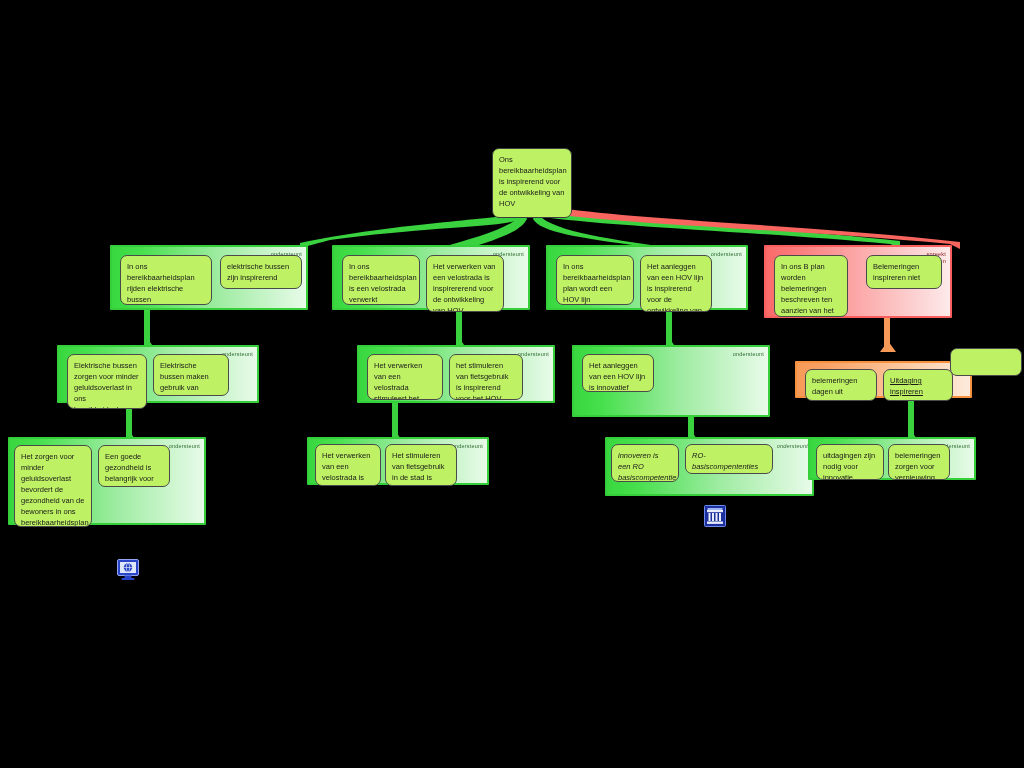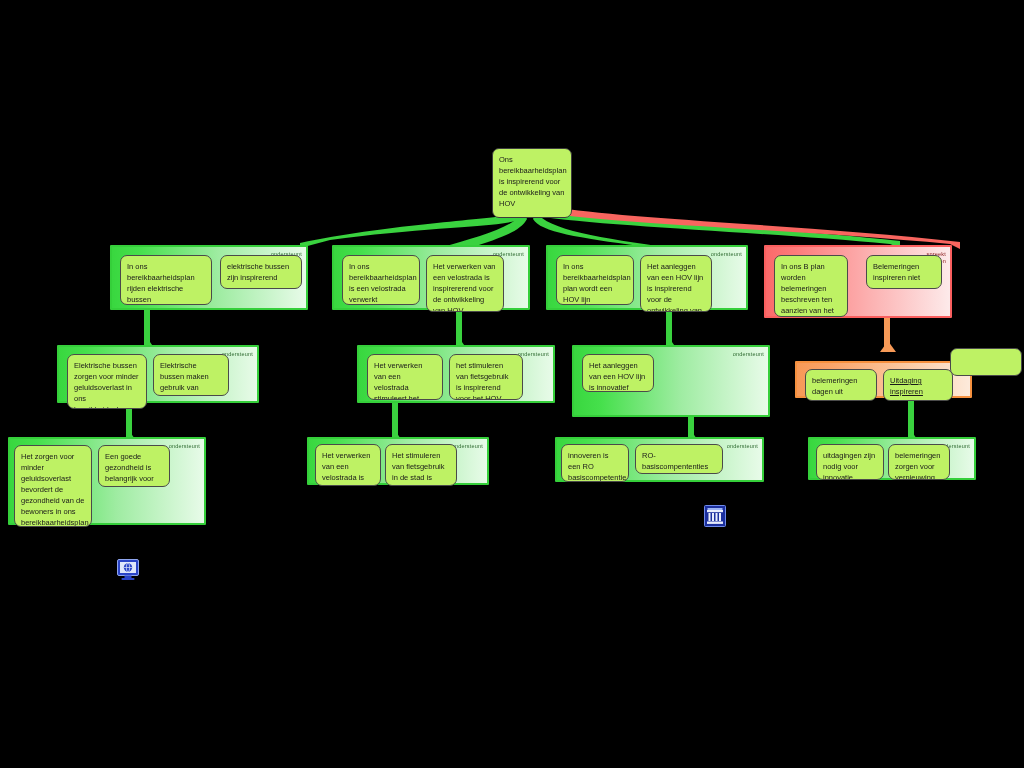--- a/index.html
+++ b/index.html
@@ -216,21 +216,21 @@
   <div class="group support" style="left:307px; top:437px; width:182px; height:48px;">
     <div class="group-label">ondersteunt</div>
     <div class="node" style="left:6px; top:5px; width:66px; height:42px;">
       <span>Het verwerken van een velostrada is innovatief</span>
     </div>
     <div class="node" style="left:76px; top:5px; width:72px; height:42px;">
       <span>Het stimuleren van fietsgebruik in de stad is innovatief</span>
     </div>
   </div>
 
-  <div class="group support" style="left:555px; top:437px; width:209px; height:45px;">
+  <div class="group support" style="left:605px; top:437px; width:209px; height:59px;font-style:italic;">
     <div class="group-label">ondersteunt</div>
     <div class="node" style="left:4px; top:5px; width:68px; height:38px;">
       <span>innoveren is een RO basiscompetentie</span>
     </div>
     <div class="node" style="left:78px; top:5px; width:88px; height:30px;">
       <span>RO-basiscompententies inspireren</span>
     </div>
   </div>
 
   <div class="group support" style="left:808px; top:437px; width:168px; height:43px;">

